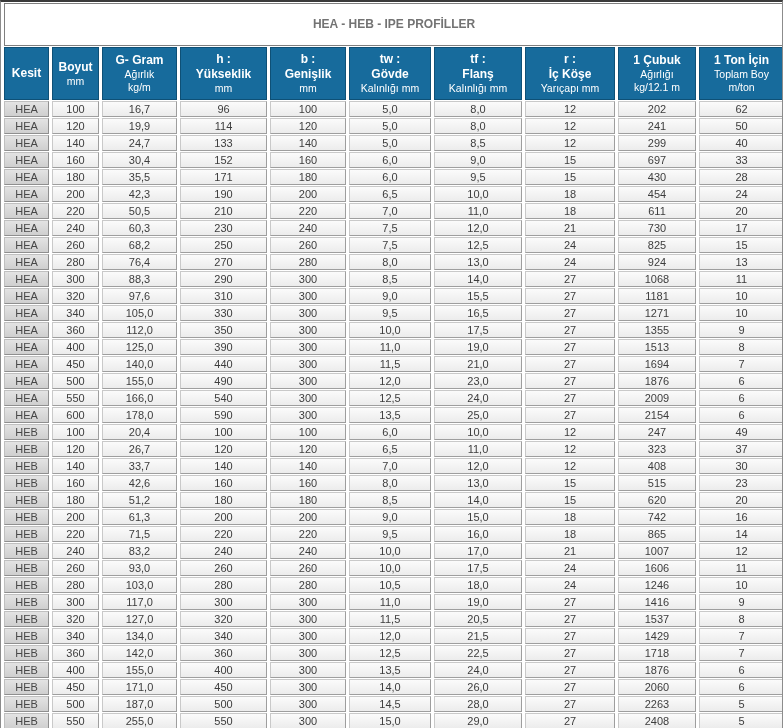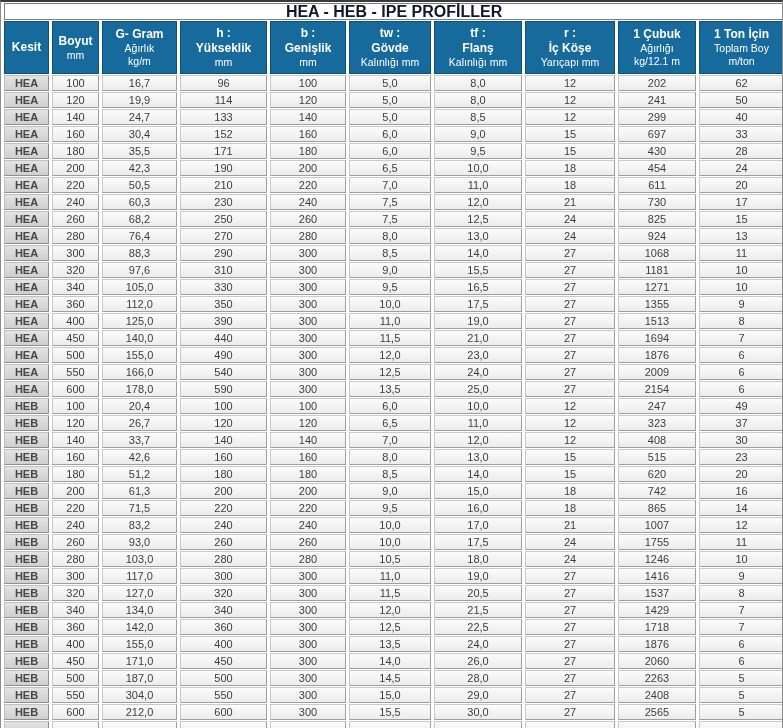--- a/index.html
+++ b/index.html
@@ -7,42 +7,42 @@
     width:783px;height:728px;overflow:hidden;box-sizing:border-box;
     border-top:2px solid #3a3a3a;border-left:1px solid #8c8c8c;border-right:1px solid #8c8c8c;
     background:#ffffff;
     font-family:"Liberation Sans","DejaVu Sans",sans-serif;
   }
   table.profiles{
     width:781px;table-layout:fixed;border-collapse:separate;border-spacing:3px 1px;
     background:#ffffff;margin:0 auto;
   }
   td.title-cell{
-    border:1px solid #7f7f7f;background:#ffffff;color:#0f172a;
-    font-weight:bold;font-size:16px;text-align:center;height:13px;line-height:13px;padding:1px 0;
+    border:1px solid #7f7f7f;background:#ffffff;color:#737373;
+    font-weight:bold;font-size:12px;text-align:center;height:13px;line-height:13px;padding:14px 0;
   }
   th.col-head{
     background:#176b9c;color:#ffffff;border:1px solid #0e5076;
     text-align:center;vertical-align:middle;padding:4px 1px;
   }
   th.col-head .h-main{font-weight:bold;font-size:12px;line-height:15px;}
   th.col-head .h-sub{font-weight:normal;font-size:10.5px;line-height:13px;}
   td.val,td.kesit{
     height:12px;line-height:12px;padding:1px 2px;font-size:11px;text-align:center;
     white-space:nowrap;overflow:hidden;
   }
   td.val{
     background:linear-gradient(#fbfbfb,#ececec);
     border:1px solid;border-color:#c9c9c9 #9e9e9e #9e9e9e #c9c9c9;
     color:#3d3d3d;
   }
   td.kesit{
     background:linear-gradient(#e3e3e3,#cfcfcf);
     border:1px solid;border-color:#bfbfbf #8f8f8f #8f8f8f #bfbfbf;
-    color:#474747;font-weight:bold;
+    color:#474747;font-weight:normal;
   }
 </style>
 </head>
 <body>
 
 <div class="wrap">
   <table class="profiles">
     <colgroup>
       <col style="width:45px">
         <col style="width:47px">
@@ -436,21 +436,21 @@
         </tr>
         <tr>
           <td class="kesit">HEB</td>
           <td class="val">260</td>
           <td class="val">93,0</td>
           <td class="val">260</td>
           <td class="val">260</td>
           <td class="val">10,0</td>
           <td class="val">17,5</td>
           <td class="val">24</td>
-          <td class="val">1755</td>
+          <td class="val">1606</td>
           <td class="val">11</td>
         </tr>
         <tr>
           <td class="kesit">HEB</td>
           <td class="val">280</td>
           <td class="val">103,0</td>
           <td class="val">280</td>
           <td class="val">280</td>
           <td class="val">10,5</td>
           <td class="val">18,0</td>
@@ -538,21 +538,21 @@
           <td class="val">300</td>
           <td class="val">14,5</td>
           <td class="val">28,0</td>
           <td class="val">27</td>
           <td class="val">2263</td>
           <td class="val">5</td>
         </tr>
         <tr>
           <td class="kesit">HEB</td>
           <td class="val">550</td>
-          <td class="val">304,0</td>
+          <td class="val">255,0</td>
           <td class="val">550</td>
           <td class="val">300</td>
           <td class="val">15,0</td>
           <td class="val">29,0</td>
           <td class="val">27</td>
           <td class="val">2408</td>
           <td class="val">5</td>
         </tr>
         <tr>
           <td class="kesit">HEB</td>

